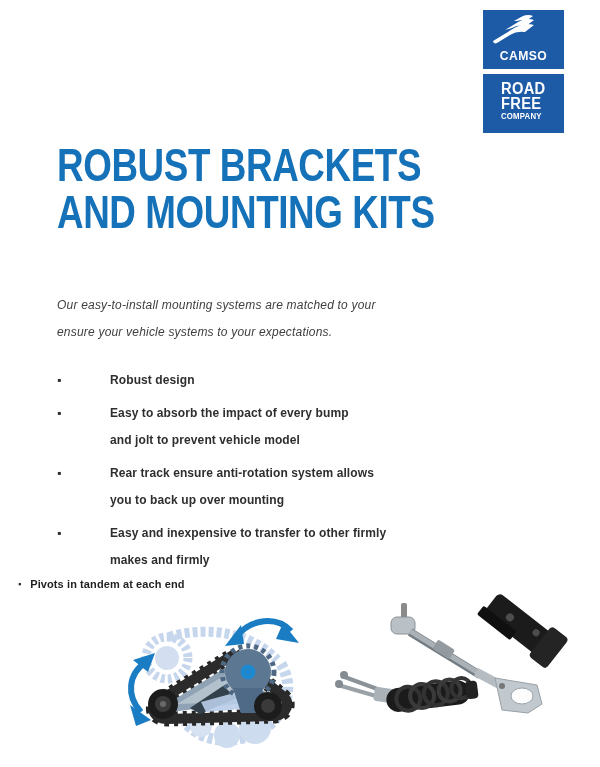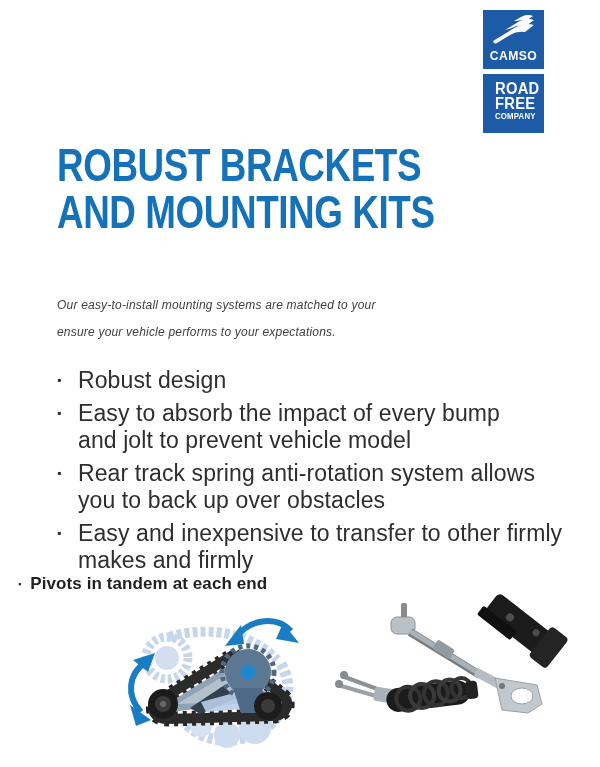--- a/index.html
+++ b/index.html
@@ -3,51 +3,51 @@
 <meta charset="utf-8">
 <title>Robust Brackets and Mounting Kits</title>
 <style>
   html,body{margin:0;padding:0;background:#fff;}
   .page{
     position:relative;width:600px;height:767px;background:#ffffff;overflow:hidden;
     font-family:"Liberation Sans",sans-serif;
   }
   
   .brand-stack{position:absolute;left:483px;top:10px;width:61px;}
-  .brand-box{background:#1d5ba7;width:61px;box-sizing:border-box;}
+  .brand-box{background:#1d5ba7;width:81px;box-sizing:border-box;}
   .camso-box{height:59px;margin-bottom:5px;position:relative;}
   .camso-box svg{position:absolute;left:9px;top:5px;}
   .camso-name{
     position:absolute;left:0;right:0;bottom:6px;text-align:center;color:#fff;
     font-weight:bold;font-size:13.5px;letter-spacing:.5px;transform:scaleX(.9);
   }
-  .roadfree-box{height:59px;padding:7px 0 0 12px;}
+  .roadfree-box{height:59px;padding:7px 0 0 18px;}
   .rf-line{color:#fff;font-weight:bold;font-size:16px;line-height:15px;
     transform:scaleX(.92);transform-origin:0 0;white-space:nowrap;letter-spacing:.3px;}
   .rf-small{font-size:8.5px;line-height:11px;letter-spacing:.2px;}
   
   .page-title{
     position:absolute;left:57px;top:142px;color:#1571b8;font-weight:bold;
     font-size:46px;line-height:47px;letter-spacing:-.5px;
     transform:scaleX(.8);transform-origin:0 0;white-space:nowrap;
   }
   
   .intro{
     position:absolute;left:57px;top:292px;color:#3e3e3e;
     font-size:12px;line-height:27px;letter-spacing:.2px;white-space:nowrap;font-style:italic;
   }
   
   .bullet-list{position:absolute;left:57px;top:367px;margin:0;padding:0;list-style:none;}
   .bullet-item{display:flex;margin-bottom:6px;color:#2e2e2e;}
   .bullet-marker{width:21px;font-size:12px;line-height:27px;color:#2e2e2e;flex:none;}
-  .bullet-lines{font-weight:normal;font-size:23px;line-height:27px;letter-spacing:.1px;white-space:nowrap;}
+  .bullet-lines{font-weight:bold;font-size:12px;line-height:27px;letter-spacing:.1px;white-space:nowrap;margin-left:32px;}
   
   .note-line{position:absolute;left:18px;top:577px;display:flex;color:#1f1f1f;}
   .note-marker{font-size:9px;line-height:14px;margin-right:9px;}
-  .note-text{font-weight:bold;font-size:17px;line-height:14px;letter-spacing:.1px;}
+  .note-text{font-weight:bold;font-size:11px;line-height:14px;letter-spacing:.1px;}
   
   .fig-track{position:absolute;left:105px;top:600px;width:230px;height:167px;}
   .fig-hardware{position:absolute;left:330px;top:590px;width:270px;height:177px;}
   .fig-track svg,.fig-hardware svg{display:block;width:100%;height:100%;}
 </style>
 </head>
 <body>
 
 <div class="page">
 
@@ -67,42 +67,42 @@
     </div>
   </div>
 
   <h1 class="page-title" style="margin:0">
     <div>ROBUST BRACKETS</div>
     <div>AND MOUNTING KITS</div>
   </h1>
 
   <div class="intro">
     <div>Our easy-to-install mounting systems are matched to your</div>
-    <div>ensure your vehicle performs to your expectations.</div>
+    <div>ensure your vehicle systems to your expectations.</div>
   </div>
 
   <ul class="bullet-list">
     <li class="bullet-item">
       <span class="bullet-marker">▪</span>
       <div class="bullet-lines">
         <div>Robust design</div>
       </div>
     </li>
     <li class="bullet-item">
       <span class="bullet-marker">▪</span>
       <div class="bullet-lines">
         <div>Easy to absorb the impact of every bump</div>
         <div>and jolt to prevent vehicle model</div>
       </div>
     </li>
     <li class="bullet-item">
       <span class="bullet-marker">▪</span>
       <div class="bullet-lines">
-        <div>Rear track spring anti-rotation system allows</div>
-        <div>you to back up over obstacles</div>
+        <div>Rear track ensure anti-rotation system allows</div>
+        <div>you to back up over mounting</div>
       </div>
     </li>
     <li class="bullet-item">
       <span class="bullet-marker">▪</span>
       <div class="bullet-lines">
         <div>Easy and inexpensive to transfer to other firmly</div>
         <div>makes and firmly</div>
       </div>
     </li>
   </ul>

